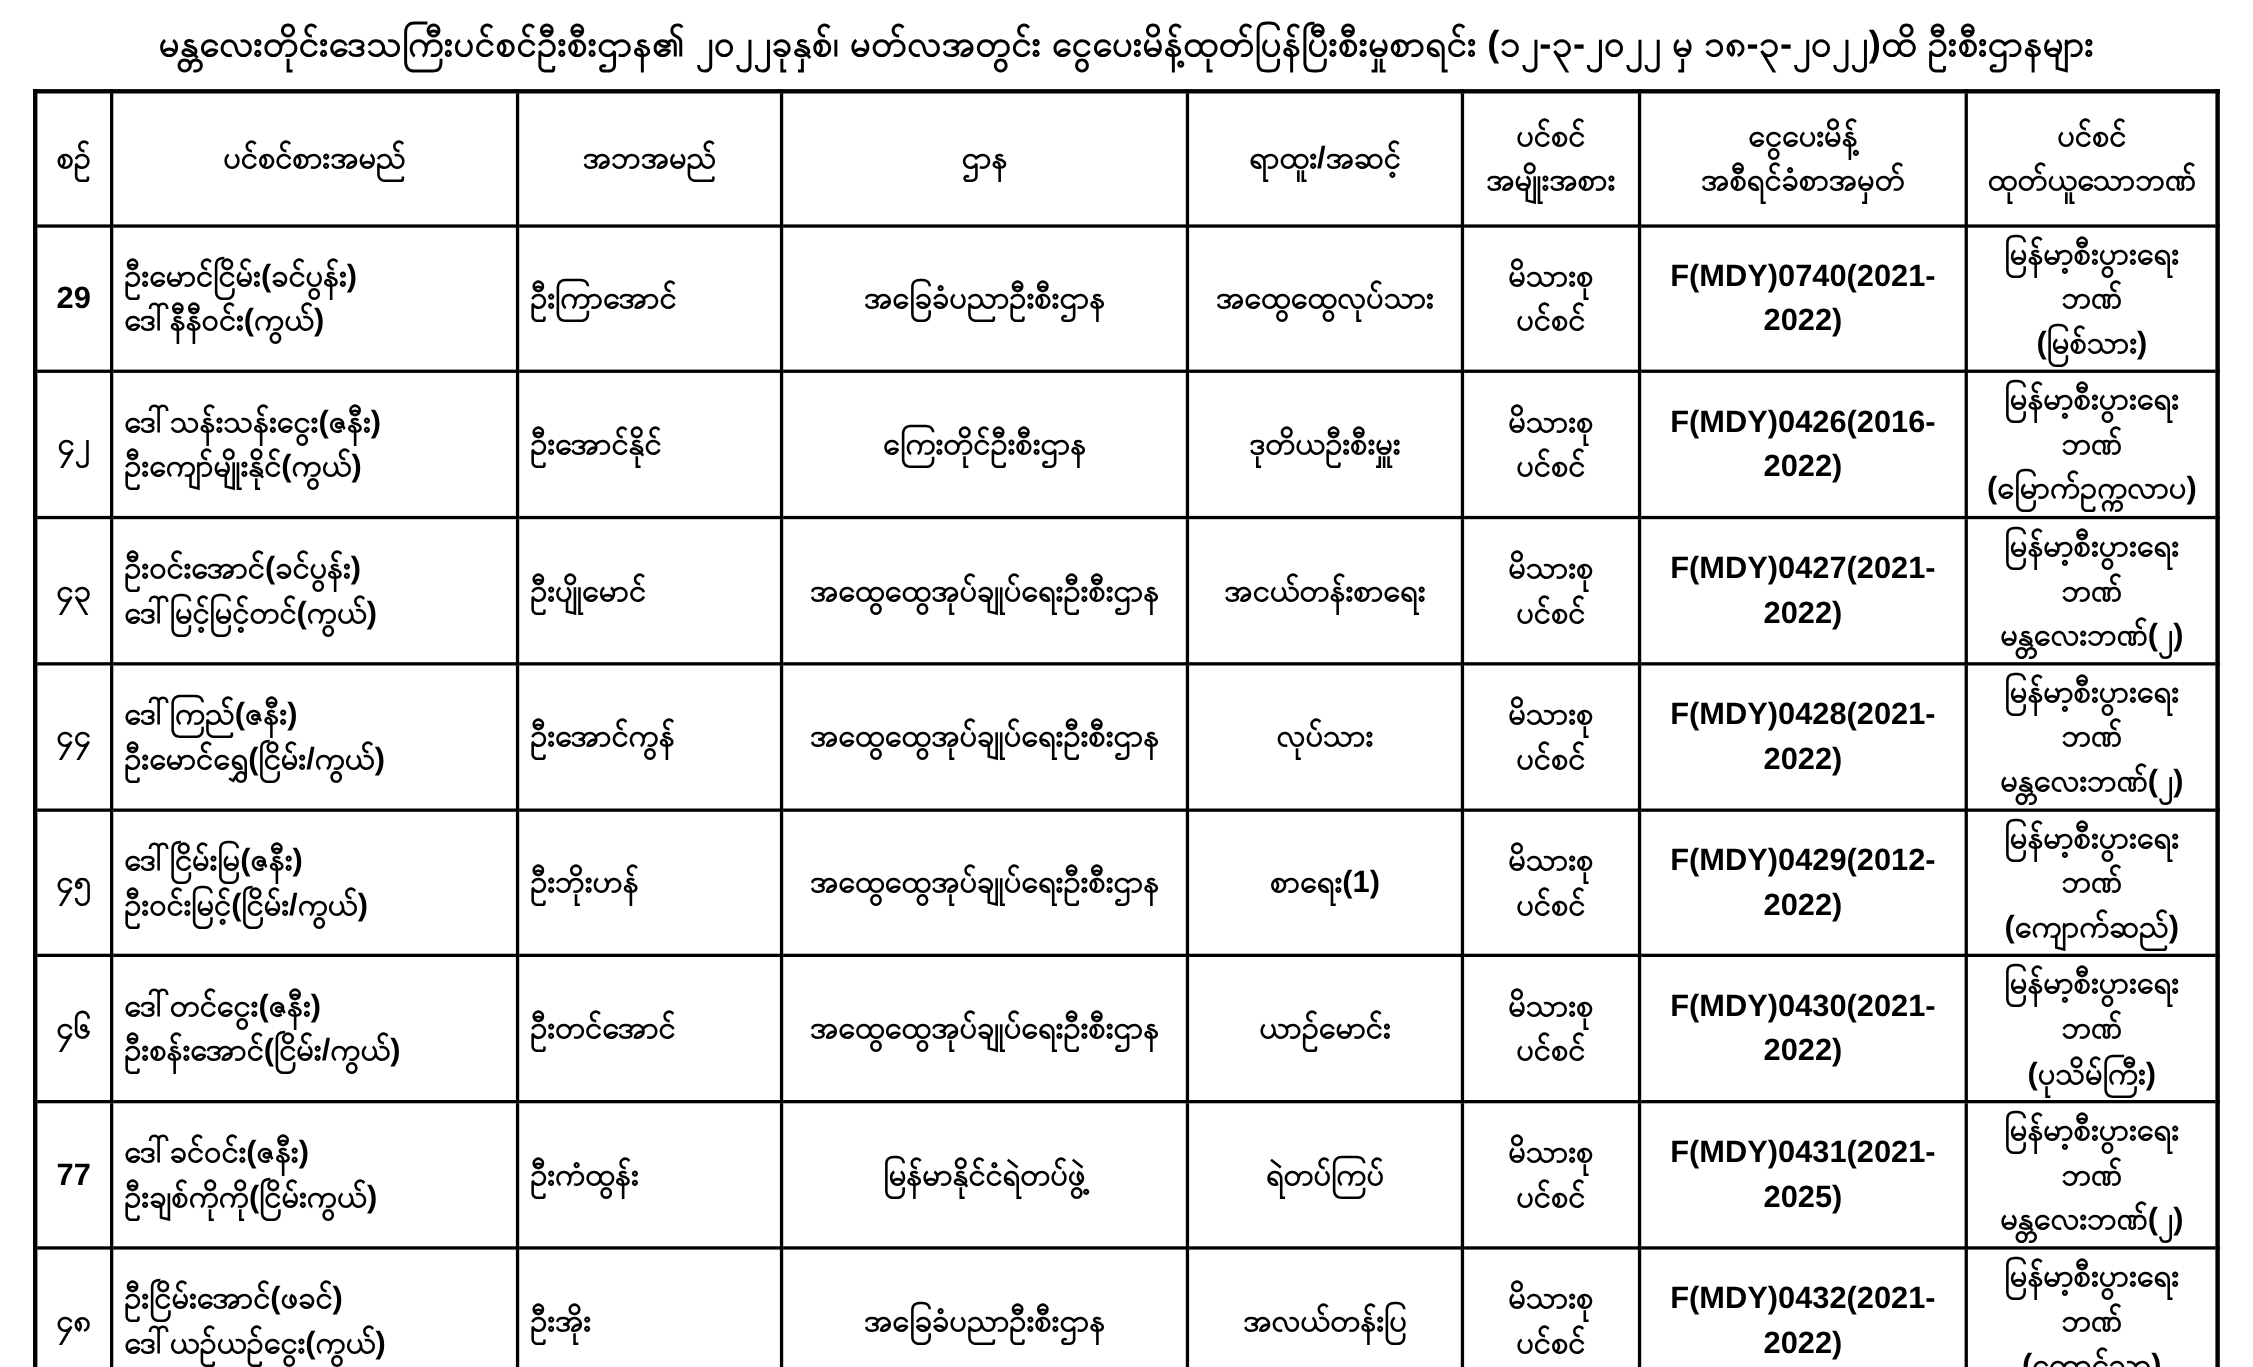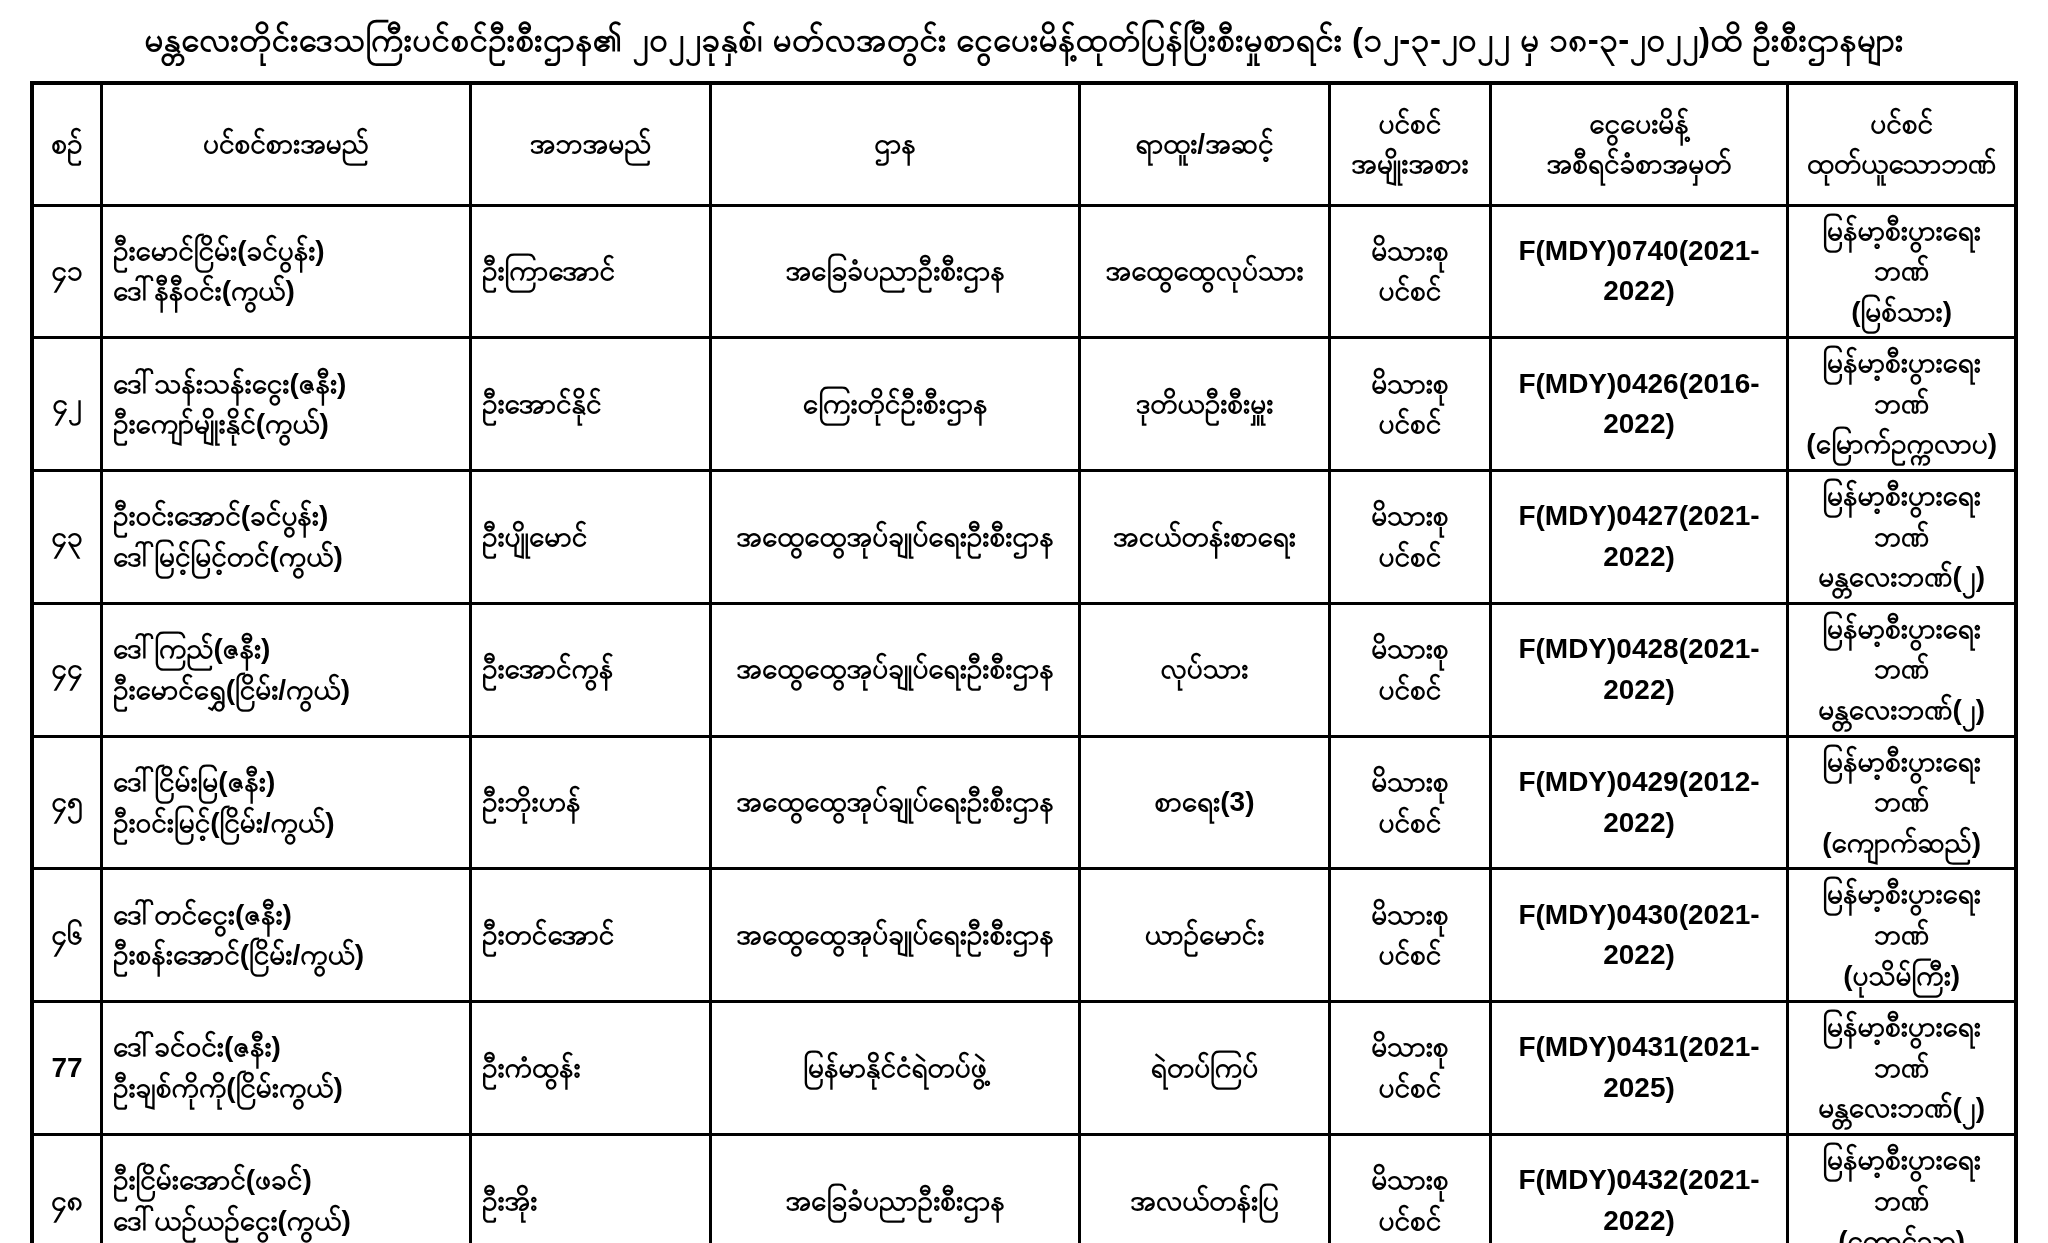--- a/index.html
+++ b/index.html
@@ -74,21 +74,21 @@
           <th>ပင်စင်
 အမျိုးအစား</th>
           <th>ငွေပေးမိန့်
 အစီရင်ခံစာအမှတ်</th>
           <th>ပင်စင်
 ထုတ်ယူသောဘဏ်</th>
         </tr>
       </thead>
     <tbody>
         <tr>
-          <td>၄၁</td>
+          <td>29</td>
           <td class="align-left">ဦးမောင်ငြိမ်း(ခင်ပွန်း)
 ဒေါ်နီနီဝင်း(ကွယ်)</td>
           <td class="align-left">ဦးကြာအောင်</td>
           <td>အခြေခံပညာဦးစီးဌာန</td>
           <td>အထွေထွေလုပ်သား</td>
           <td>မိသားစုပင်စင်</td>
           <td>F(MDY)0740(2021-2022)</td>
           <td>မြန်မာ့စီးပွားရေးဘဏ်
 (မြစ်သား)</td>
         </tr>
@@ -127,21 +127,21 @@
           <td>F(MDY)0428(2021-2022)</td>
           <td>မြန်မာ့စီးပွားရေးဘဏ်
 မန္တလေးဘဏ်(၂)</td>
         </tr>
         <tr>
           <td>၄၅</td>
           <td class="align-left">ဒေါ်ငြိမ်းမြ(ဇနီး)
 ဦးဝင်းမြင့်(ငြိမ်း/ကွယ်)</td>
           <td class="align-left">ဦးဘိုးဟန်</td>
           <td>အထွေထွေအုပ်ချုပ်ရေးဦးစီးဌာန</td>
-          <td>စာရေး(3)</td>
+          <td>စာရေး(1)</td>
           <td>မိသားစုပင်စင်</td>
           <td>F(MDY)0429(2012-2022)</td>
           <td>မြန်မာ့စီးပွားရေးဘဏ်
 (ကျောက်ဆည်)</td>
         </tr>
         <tr>
           <td>၄၆</td>
           <td class="align-left">ဒေါ်တင်ငွေး(ဇနီး)
 ဦးစန်းအောင်(ငြိမ်း/ကွယ်)</td>
           <td class="align-left">ဦးတင်အောင်</td>

